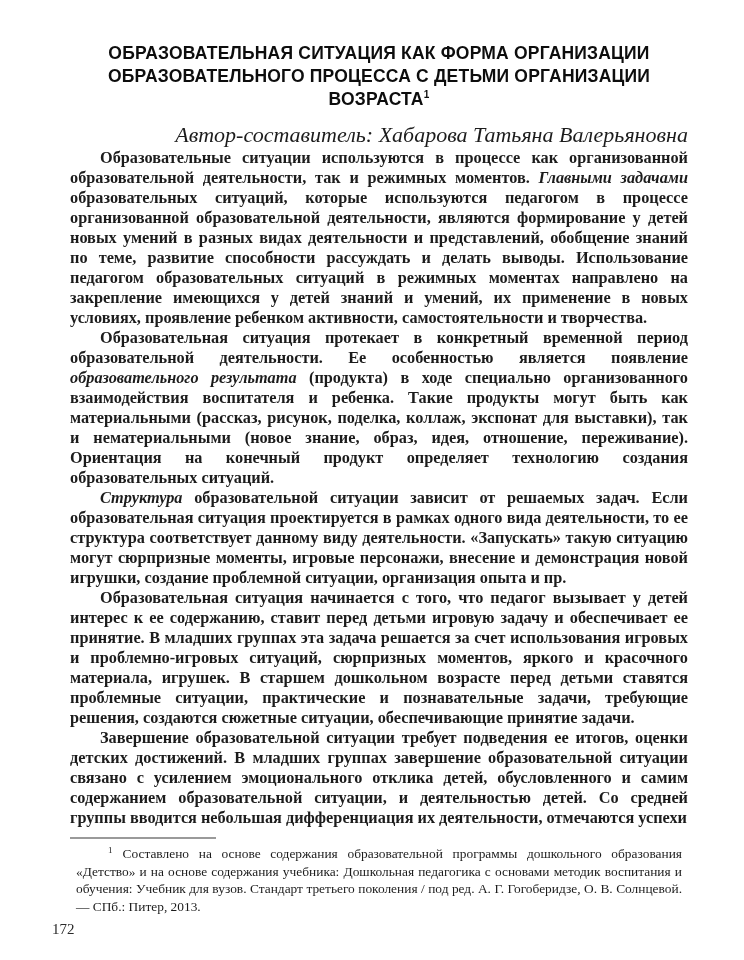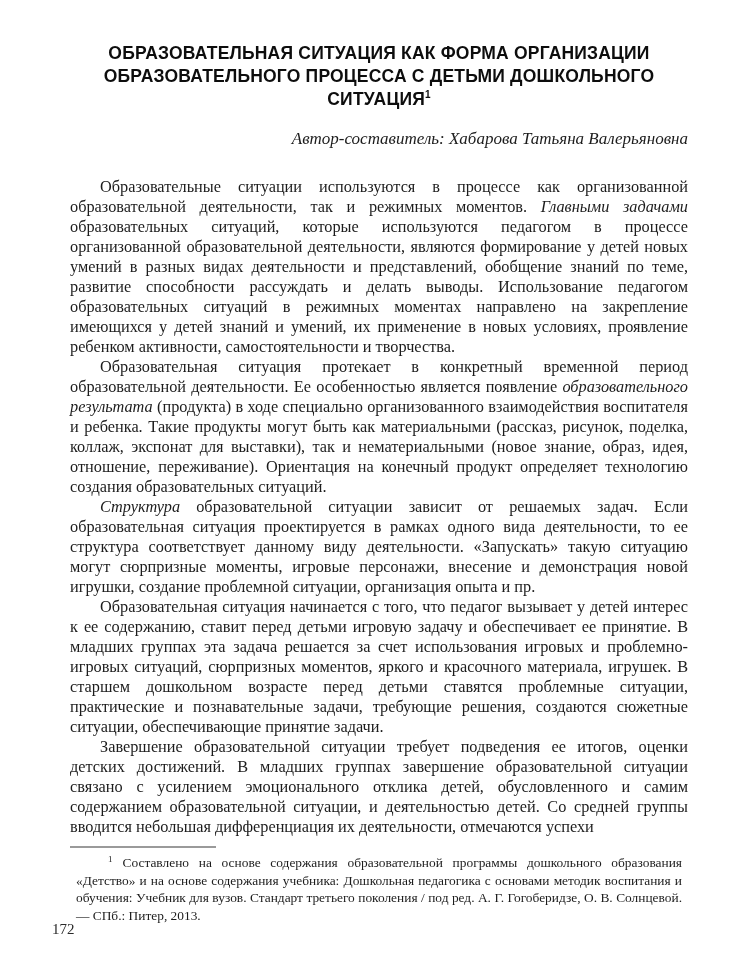--- a/index.html
+++ b/index.html
@@ -28,32 +28,32 @@
     max-width: 600px;
     letter-spacing: 0.2px;
   }
   .title sup {
     font-size: 10px;
     vertical-align: super;
     line-height: 0;
   }
   .byline {
     font-style: italic;
-    font-size: 17px;
+    font-size: 22px;
     text-align: right;
-    margin-top: 18px;
+    margin-top: 11px;
     color: #1c1c1c;
   }
   .body-text {
     position: relative;
     z-index: 2;
-    margin-top: 28px;
     font-size: 16.3px;
     line-height: 20px;
     text-align: justify;
+    font-weight: bold;
   }
   .body-text p {
     margin: 0;
     text-indent: 30px;
   }
   .it { font-style: italic; }
   .watermark {
     position: absolute;
     z-index: 1;
     top: 448px;
@@ -102,21 +102,21 @@
     color: #2a2a2a;
     z-index: 2;
   }
 </style>
 </head>
 <body>
 
 <div class="page">
 
 
-  <h1 class="title"><span>ОБРАЗОВАТЕЛЬНАЯ СИТУАЦИЯ КАК ФОРМА ОРГАНИЗАЦИИ ОБРАЗОВАТЕЛЬНОГО ПРОЦЕССА С ДЕТЬМИ ДОШКОЛЬНОГО СИТУАЦИЯ</span><sup>1</sup></h1>
+  <h1 class="title"><span>ОБРАЗОВАТЕЛЬНАЯ СИТУАЦИЯ КАК ФОРМА ОРГАНИЗАЦИИ ОБРАЗОВАТЕЛЬНОГО ПРОЦЕССА С ДЕТЬМИ ОРГАНИЗАЦИИ ВОЗРАСТА</span><sup>1</sup></h1>
 
   <div class="byline">Автор-составитель: Хабарова Татьяна Валерьяновна</div>
 
   <div class="body-text">
 
     <p><span>Образовательные ситуации используются в процессе как организованной образовательной деятельности, так и режимных моментов. </span><span class="it">Главными задачами</span><span> образовательных ситуаций, которые используются педагогом в процессе организованной образовательной деятельности, являются формирование у детей новых умений в разных видах деятельности и представлений, обобщение знаний по теме, развитие способности рассуждать и делать выводы. Использование педагогом образовательных ситуаций в режимных моментах направлено на закрепление имеющихся у детей знаний и умений, их применение в новых условиях, проявление ребенком активности, самостоятельности и творчества.</span></p>
 
     <p><span>Образовательная ситуация протекает в конкретный временной период образовательной деятельности. Ее особенностью является появление </span><span class="it">образовательного результата</span><span> (продукта) в ходе специально организованного взаимодействия воспитателя и ребенка. Такие продукты могут быть как материальными (рассказ, рисунок, поделка, коллаж, экспонат для выставки), так и нематериальными (новое знание, образ, идея, отношение, переживание). Ориентация на конечный продукт определяет технологию создания образовательных ситуаций.</span></p>
 
     <p><span class="it">Структура</span><span> образовательной ситуации зависит от решаемых задач. Если образовательная ситуация проектируется в рамках одного вида деятельности, то ее структура соответствует данному виду деятельности. «Запускать» такую ситуацию могут сюрпризные моменты, игровые персонажи, внесение и демонстрация новой игрушки, создание проблемной ситуации, организация опыта и пр.</span></p>

